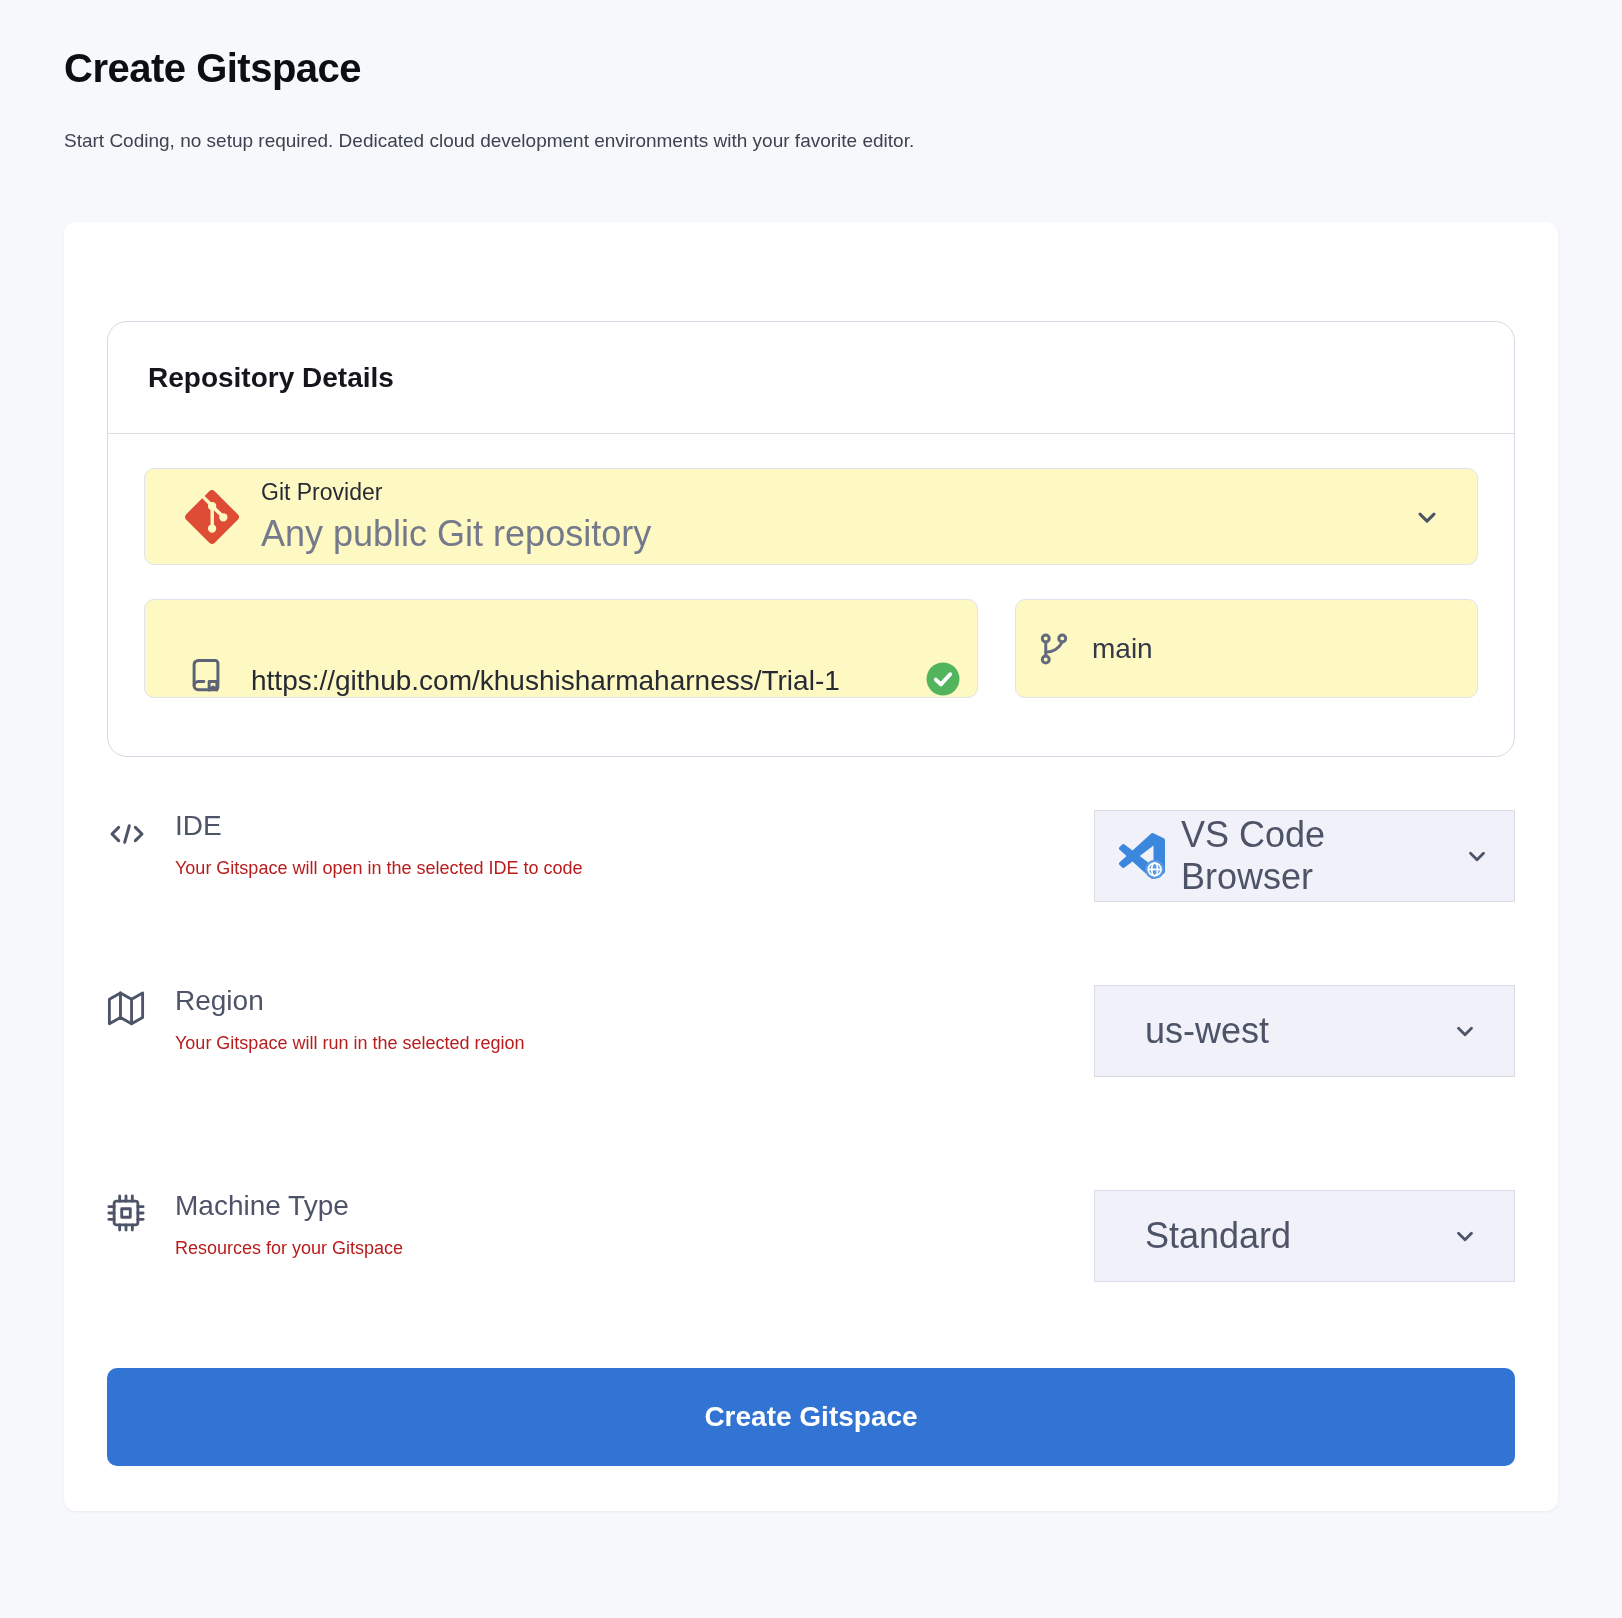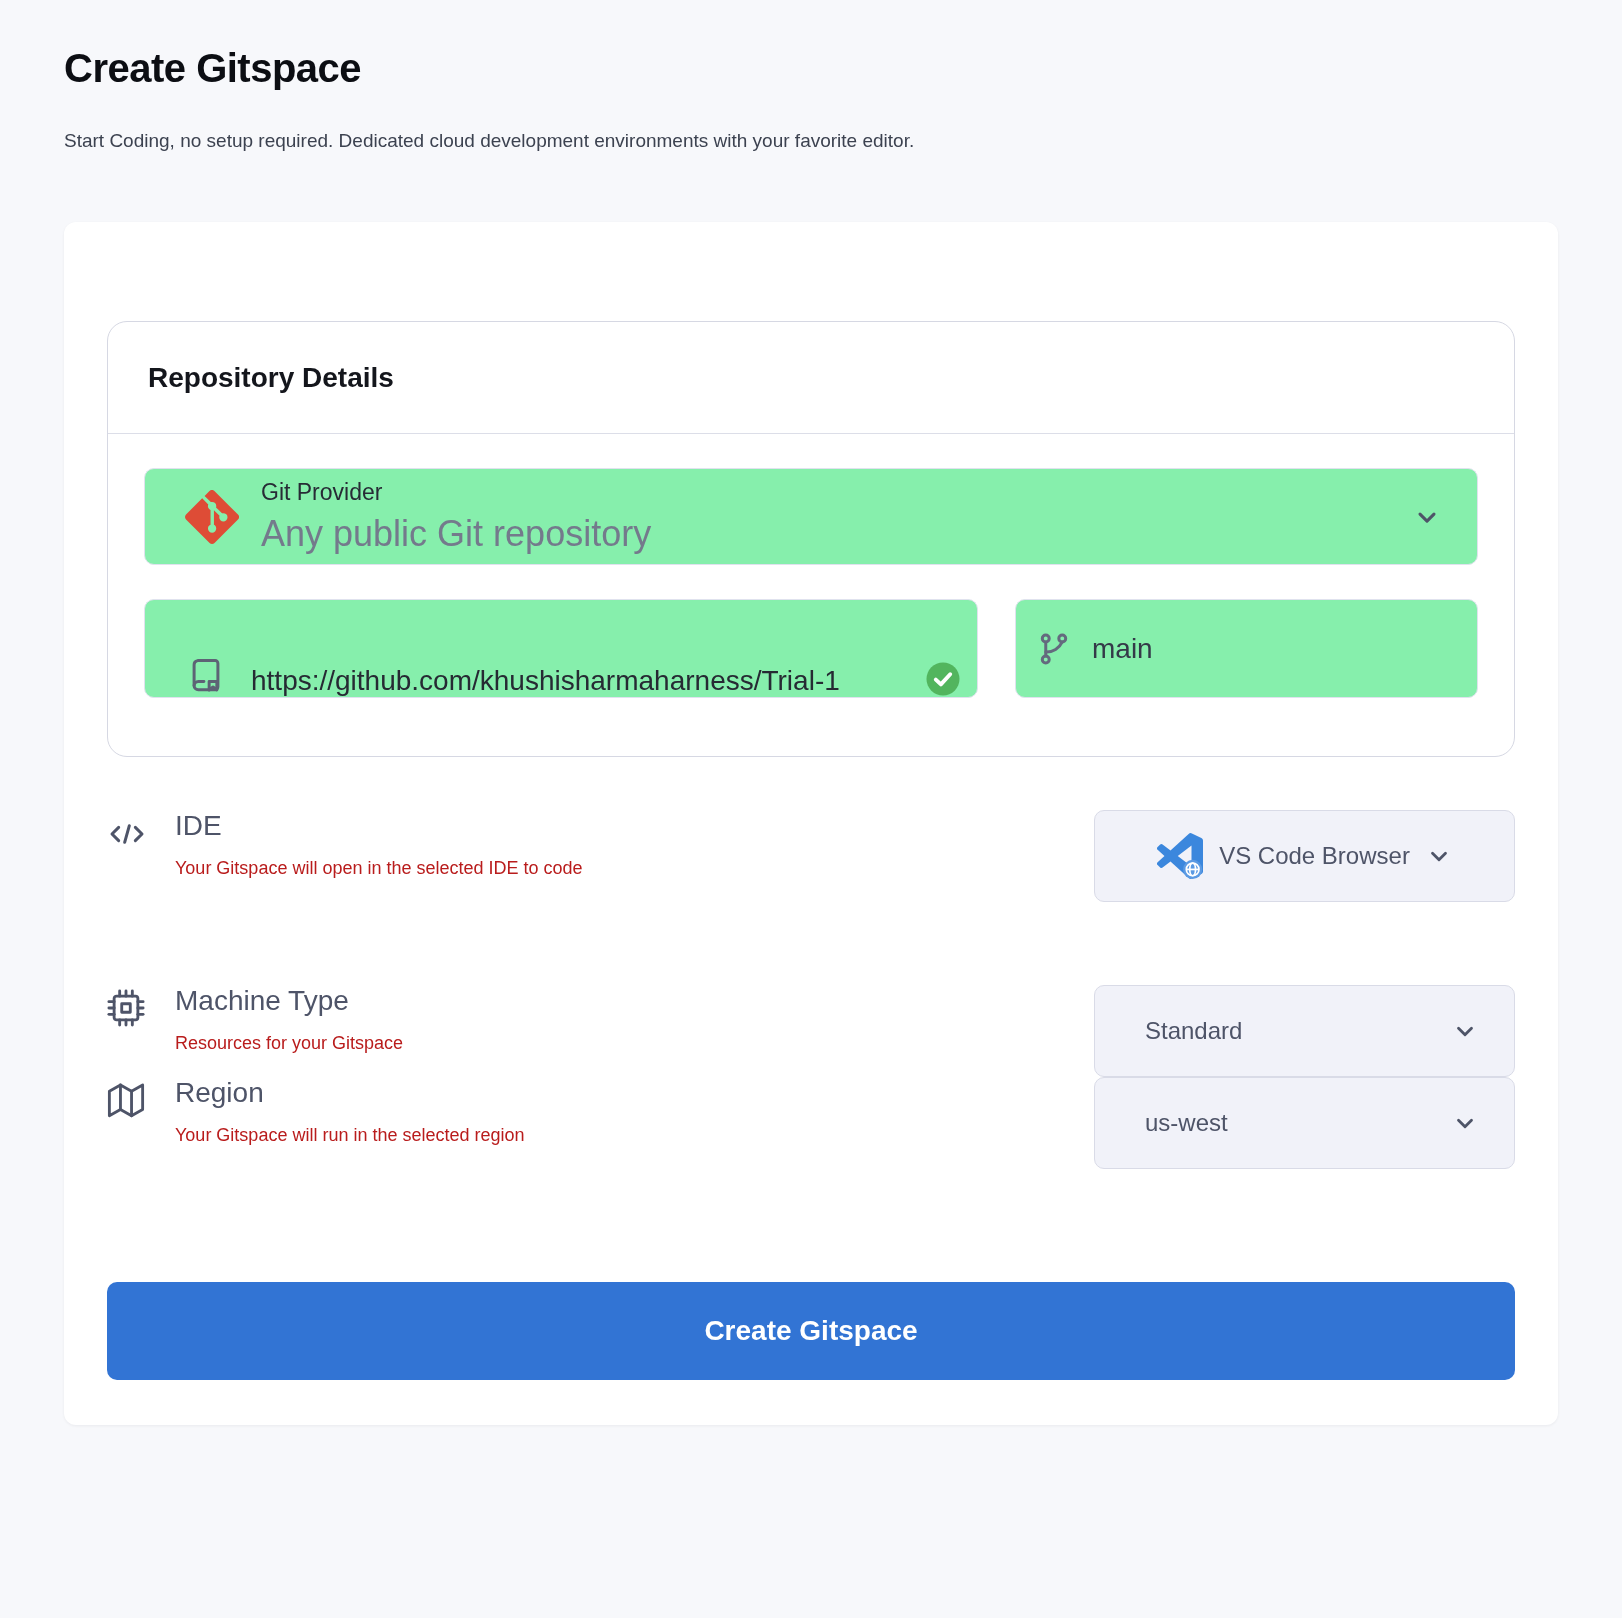--- a/index.html
+++ b/index.html
@@ -28,21 +28,21 @@
   
   .repo-box { border:1px solid #d6d8e3; border-radius:20px; background:#fff; }
   .repo-header {
     height:112px; display:flex; align-items:center; padding:0 40px;
     border-bottom:1px solid #dcdee8;
   }
   .repo-heading { font-size:28px; font-weight:700; color:#14161c; }
   .repo-body { padding:34px 36px 58px 36px; }
 
   .field {
-    background:#86efac; border:1px solid #e0e2ee; border-radius:10px;
+    background:#fef9c3; border:1px solid #e0e2ee; border-radius:10px;
     display:flex; align-items:center;
   }
   .provider-select { height:97px; padding:0 36px 0 40px; cursor:pointer; }
   .provider-text { flex:1; margin-left:22px; display:flex; flex-direction:column; }
   .provider-label { font-size:23px; color:#272b35; font-weight:500; }
   .provider-value { font-size:36px; color:#747a8c; margin-top:7px; }
 
   .inputs-row { display:flex; gap:37px; margin-top:34px; }
   .input-box { height:99px; }
   .url-box { flex:1; padding:0 16px 0 40px;align-items:flex-end; }
@@ -56,23 +56,23 @@
   .option-row.gap-a { margin-bottom:83px; }
   .option-row.gap-b { margin-bottom:113px; }
   .option-info { display:flex; }
   .option-icon { width:40px; margin-top:4px; flex:0 0 auto; }
   .option-textcol { margin-left:28px; }
   .option-label { font-size:28px; color:#4e5468; }
   .option-desc { font-size:18px; color:#b91c1c; margin-top:16px; }
 
   .select-box {
     width:421px; height:92px; background:#f1f2f9; border:1px solid #d9dbe7;
-    border-radius:10px; display:flex; align-items:center;
+    border-radius:0; display:flex; align-items:center;
     padding:0 36px 0 50px; justify-content:space-between;
-    font-size:24px; color:#4e5468; cursor:pointer;text-align:right;
+    font-size:36px; color:#4e5468; cursor:pointer;
   }
   .select-box.centered { justify-content:center; gap:16px; padding:0 24px; }
 
   .submit-btn {
     margin-top:86px; width:100%; height:98px; border:none; border-radius:10px;
     background:#3274d4; color:#ffffff; font-size:28px; font-weight:700;
     font-family:"Liberation Sans","DejaVu Sans",sans-serif; cursor:pointer;
     display:flex; align-items:center; justify-content:center;
   }
 
@@ -167,20 +167,44 @@
           <span>
             <svg class="icn" width="46" height="46" viewBox="0 0 24 24">
               <path fill="#3b87dd" d="M23.15 2.587 18.21.21a1.494 1.494 0 0 0-1.705.29l-9.46 8.63-4.12-3.128a.999.999 0 0 0-1.276.057L.327 7.261A1 1 0 0 0 .326 8.74L3.899 12 .326 15.26a1 1 0 0 0 .001 1.479L1.65 17.94a.999.999 0 0 0 1.276.057l4.12-3.128 9.46 8.63a1.492 1.492 0 0 0 1.704.29l4.942-2.377A1.5 1.5 0 0 0 24 20.06V3.939a1.5 1.5 0 0 0-.85-1.352zm-5.146 14.861L10.826 12l7.178-5.448v10.896z"></path>
               <circle cx="18.6" cy="19" r="5" fill="#5b9ae3"></circle>
               <circle cx="18.6" cy="19" r="3.3" fill="none" stroke="#ffffff" stroke-width="0.9"></circle>
               <ellipse cx="18.6" cy="19" rx="1.5" ry="3.3" fill="none" stroke="#ffffff" stroke-width="0.9"></ellipse>
               <line x1="15.3" y1="19" x2="21.9" y2="19" stroke="#ffffff" stroke-width="0.9"></line>
             </svg>
           </span>
           <span>VS Code Browser</span>
+          <span>
+            <svg class="icn" width="26" height="26" viewBox="0 0 24 24" fill="none" stroke="#4e5468" stroke-width="2.6" stroke-linecap="round" stroke-linejoin="round">
+                <polyline points="6,9.5 12,15.5 18,9.5"></polyline>
+              </svg>
+          </span>
+        </div>
+      </div>
+
+      <div class="option-row gap-b">
+        <div class="option-info">
+          <span class="option-icon">
+            <svg class="icn" width="38" height="38" viewBox="0 0 24 24" fill="none" stroke="#4e5468" stroke-width="1.8" stroke-linecap="round" stroke-linejoin="round">
+              <path d="M1.5 6.5v15.5l7-4 7 4 7-4V2.5l-7 4-7-4z"></path>
+              <line x1="8.5" y1="2.5" x2="8.5" y2="18"></line>
+              <line x1="15.5" y1="6.5" x2="15.5" y2="22"></line>
+            </svg>
+          </span>
+          <div class="option-textcol">
+            <div class="option-label">Region</div>
+            <div class="option-desc">Your Gitspace will run in the selected region</div>
+          </div>
+        </div>
+        <div class="select-box">
+          <span>us-west</span>
           <span>
             <svg class="icn" width="26" height="26" viewBox="0 0 24 24" fill="none" stroke="#4e5468" stroke-width="2.6" stroke-linecap="round" stroke-linejoin="round">
                 <polyline points="6,9.5 12,15.5 18,9.5"></polyline>
               </svg>
           </span>
         </div>
       </div>
 
       <div class="option-row">
         <div class="option-info">
@@ -210,42 +234,18 @@
         <div class="select-box">
           <span>Standard</span>
           <span>
             <svg class="icn" width="26" height="26" viewBox="0 0 24 24" fill="none" stroke="#4e5468" stroke-width="2.6" stroke-linecap="round" stroke-linejoin="round">
                 <polyline points="6,9.5 12,15.5 18,9.5"></polyline>
               </svg>
           </span>
         </div>
       </div>
 
-      <div class="option-row gap-b">
-        <div class="option-info">
-          <span class="option-icon">
-            <svg class="icn" width="38" height="38" viewBox="0 0 24 24" fill="none" stroke="#4e5468" stroke-width="1.8" stroke-linecap="round" stroke-linejoin="round">
-              <path d="M1.5 6.5v15.5l7-4 7 4 7-4V2.5l-7 4-7-4z"></path>
-              <line x1="8.5" y1="2.5" x2="8.5" y2="18"></line>
-              <line x1="15.5" y1="6.5" x2="15.5" y2="22"></line>
-            </svg>
-          </span>
-          <div class="option-textcol">
-            <div class="option-label">Region</div>
-            <div class="option-desc">Your Gitspace will run in the selected region</div>
-          </div>
-        </div>
-        <div class="select-box">
-          <span>us-west</span>
-          <span>
-            <svg class="icn" width="26" height="26" viewBox="0 0 24 24" fill="none" stroke="#4e5468" stroke-width="2.6" stroke-linecap="round" stroke-linejoin="round">
-                <polyline points="6,9.5 12,15.5 18,9.5"></polyline>
-              </svg>
-          </span>
-        </div>
-      </div>
-
     </div>
 
     <button class="submit-btn">Create Gitspace</button>
 
   </div>
 </div>
 
 </body></html>

